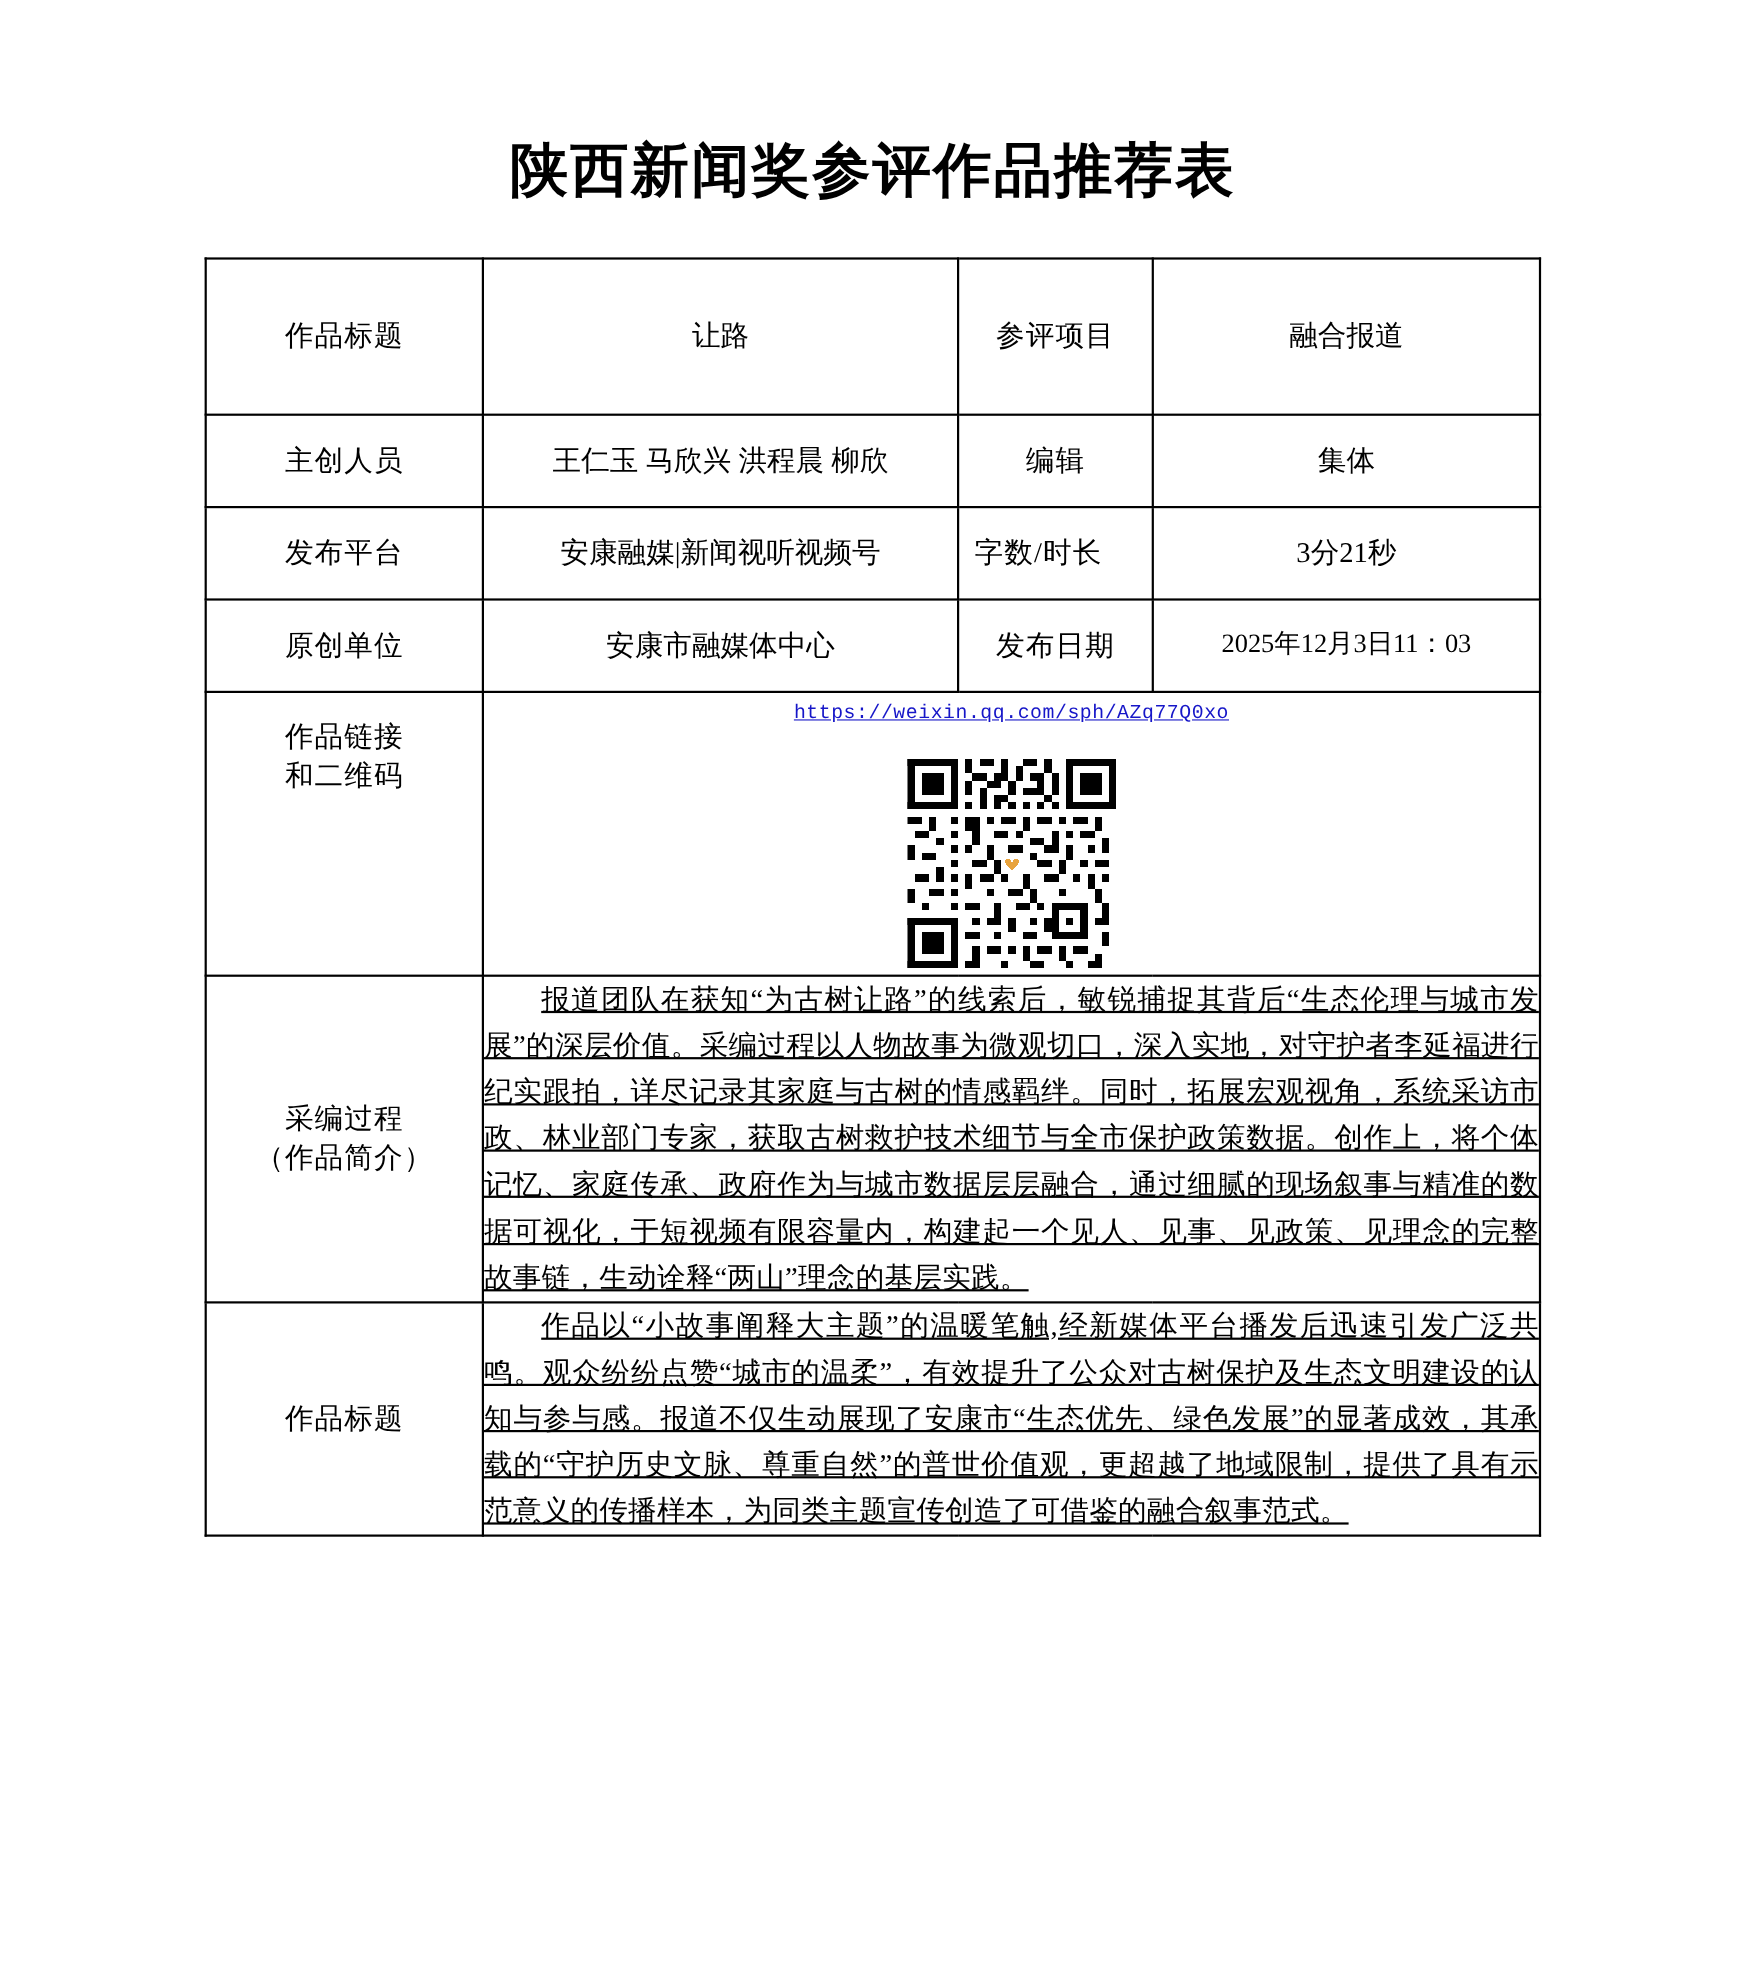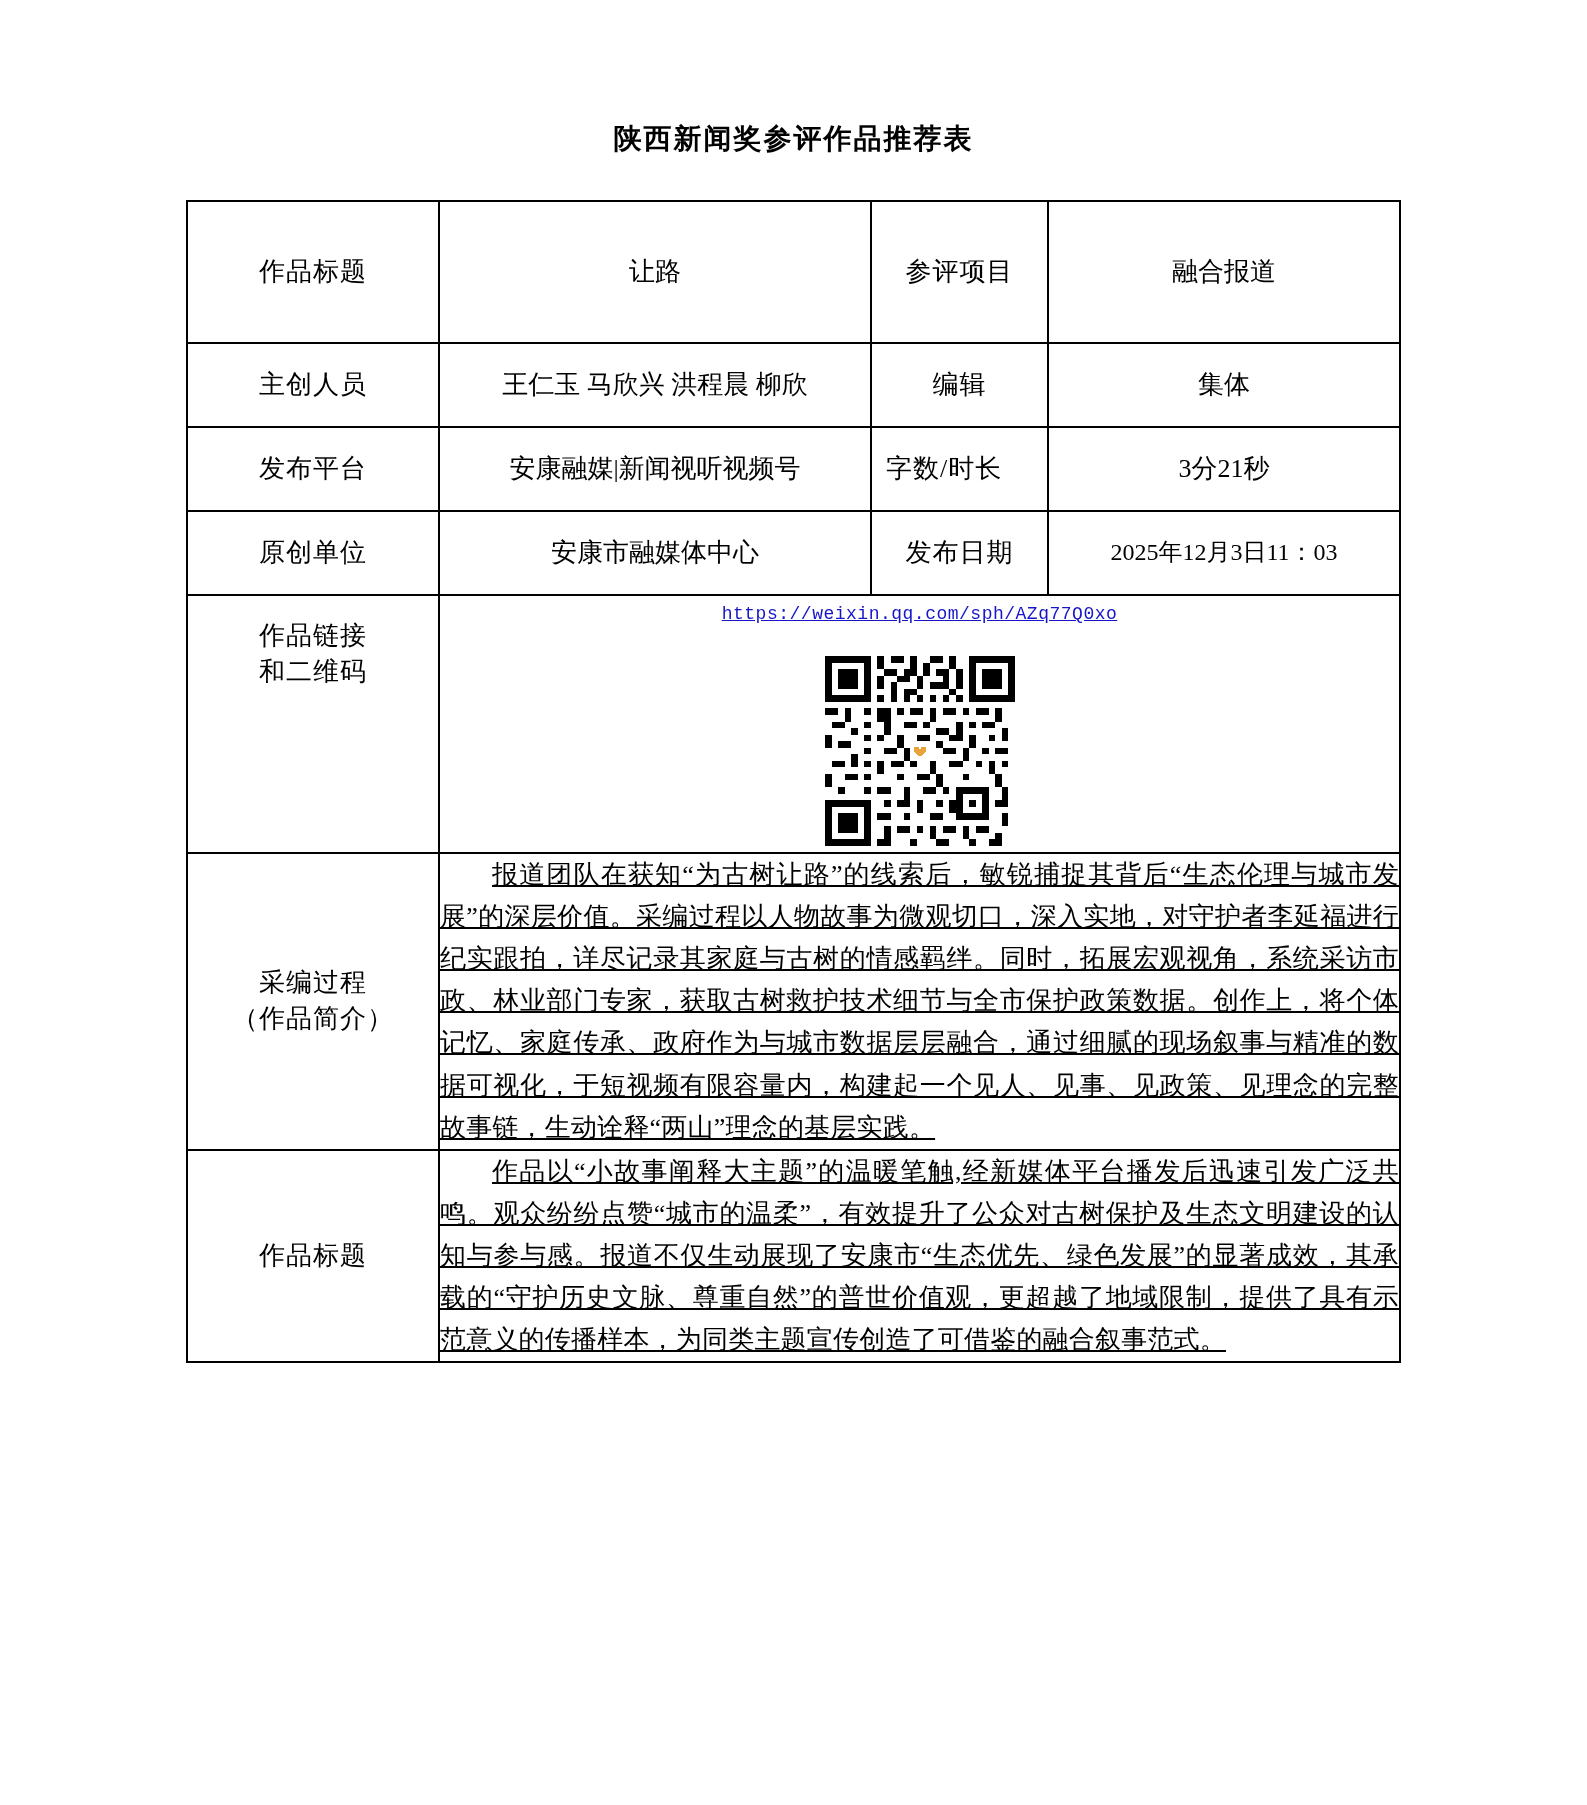--- a/index.html
+++ b/index.html
@@ -15,21 +15,21 @@
   }
   .page {
     width: 1587px;
     min-height: 1805px;
     box-sizing: border-box;
     padding: 120px 0 0 0;
     position: relative;
   }
   .doc-title {
     text-align: center;
-    font-size: 28px;
+    font-size: 53px;
     font-weight: bold;
     letter-spacing: 2px;
     margin: 0 0 42px 0;
     font-family: "Liberation Serif", "DejaVu Serif", serif;
   }
   table.form {
     border-collapse: collapse;
     margin: 0 auto;
     width: 1205px;
     table-layout: fixed;

